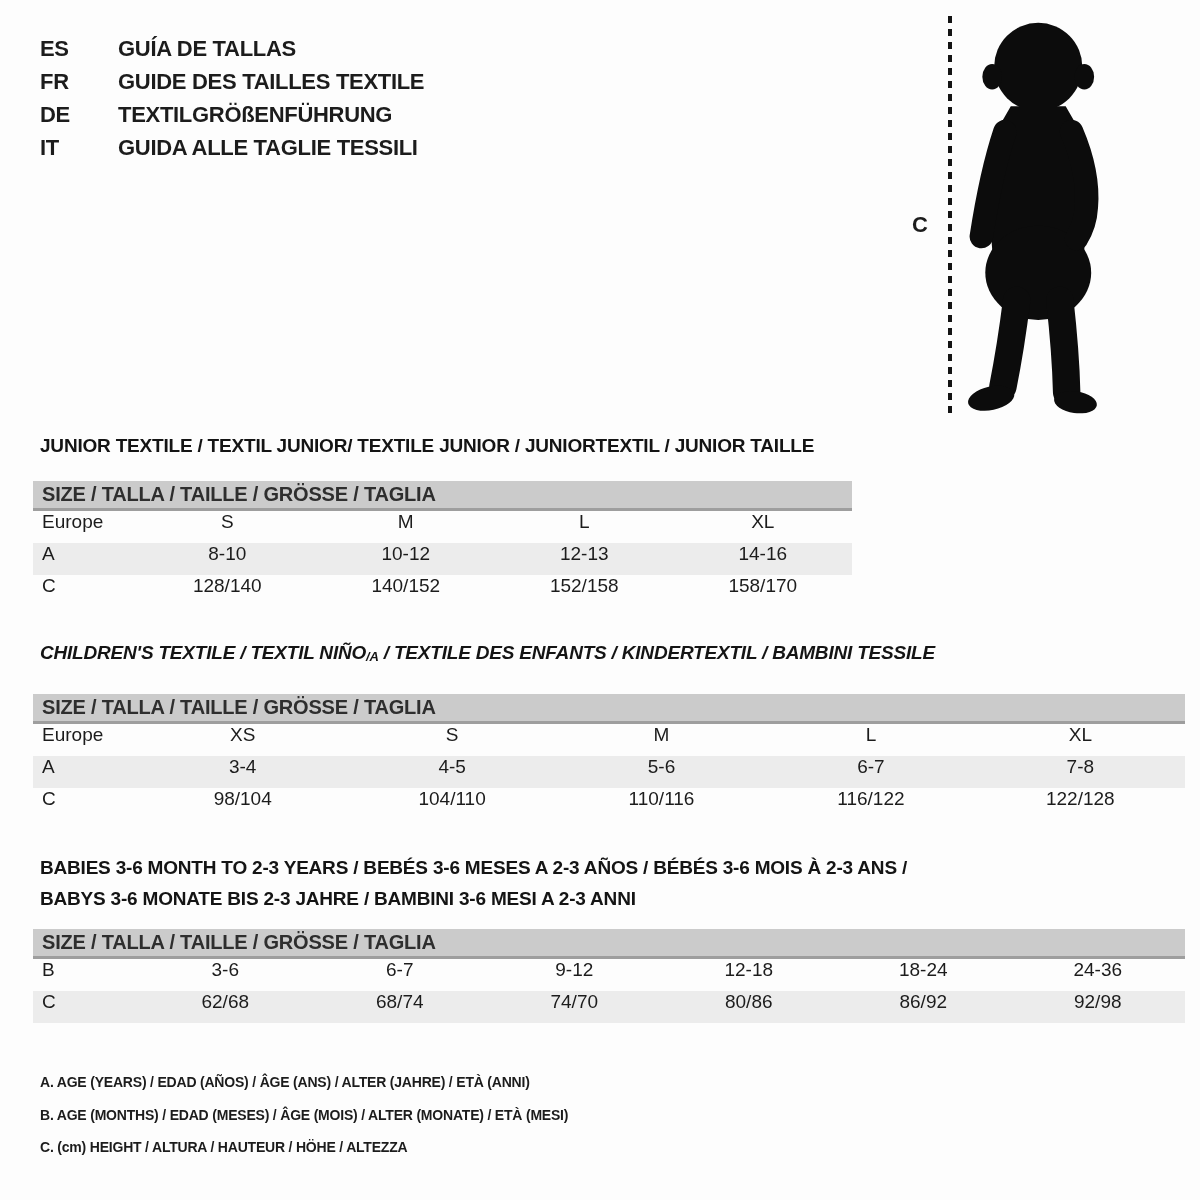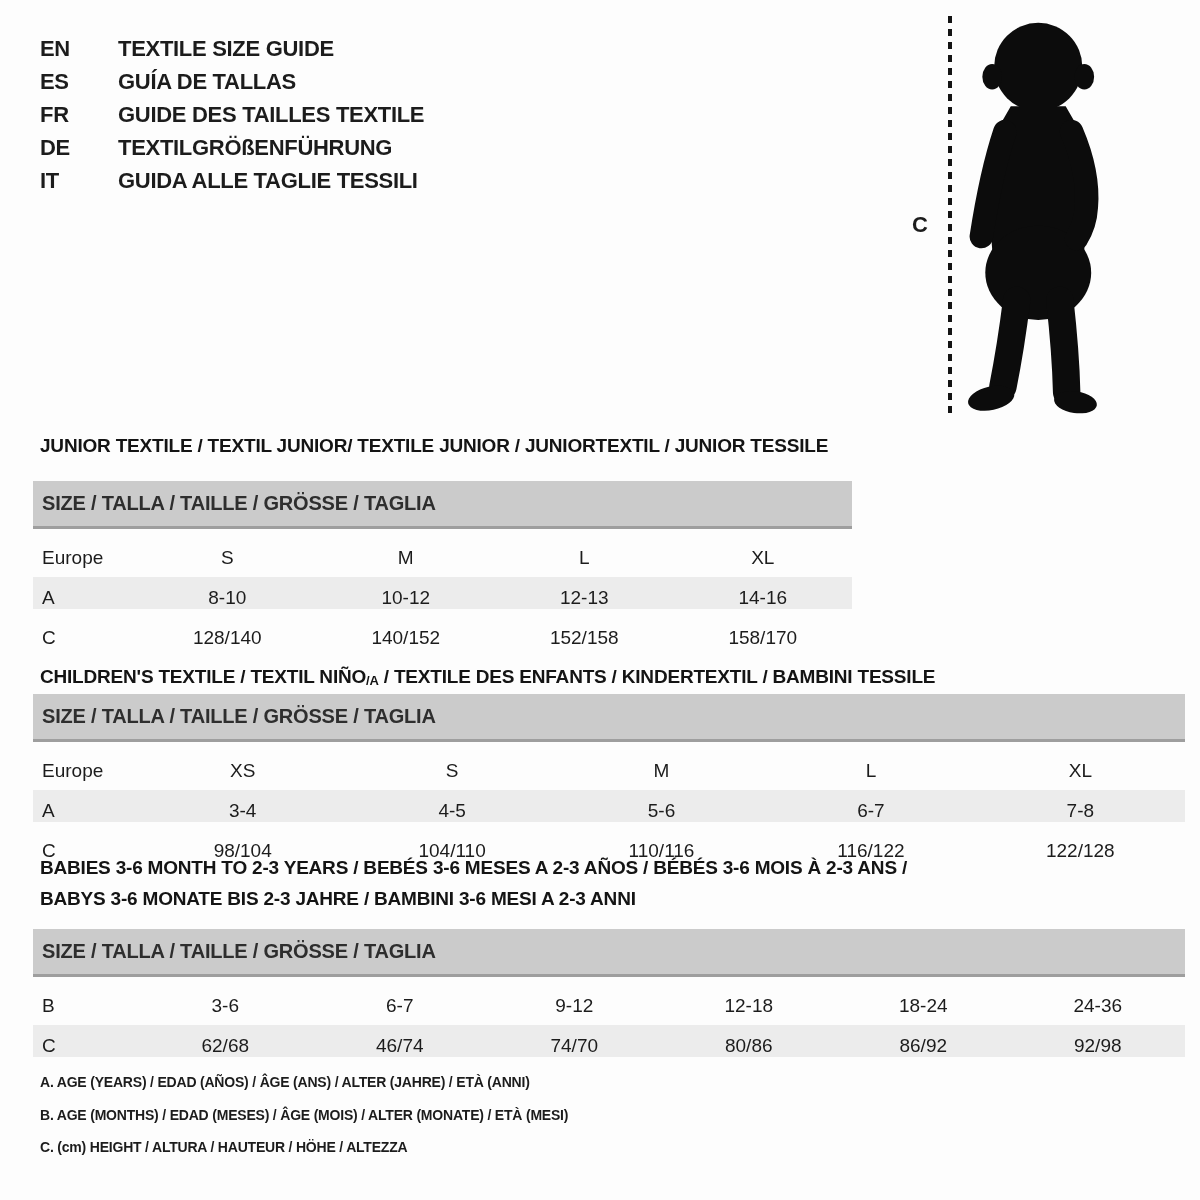--- a/index.html
+++ b/index.html
@@ -42,50 +42,46 @@
 
   
   .section-title {
     position:absolute; left:40px; font-size:19px; font-weight:700;
     letter-spacing:-0.2px; white-space:nowrap; color:#141414; line-height:22px;
   }
   .section-title .sub { font-size:13px; vertical-align:-2px; }
   .two-line { line-height:31px; }
   .table { position:absolute; left:33px; }
   .size-bar {
-    height:48px; background:var(--header-bar-bg);
+    height:30px; background:var(--header-bar-bg);
     border-bottom:3px solid var(--header-bar-border);
     display:flex; align-items:center; padding-left:9px;
     font-size:20px; font-weight:700; letter-spacing:-0.2px;
     color:var(--header-bar-text); white-space:nowrap;text-align:center;
   }
-  .t-row { display:flex; align-items:flex-end; height:32px; font-size:19px;margin-top:8px; }
+  .t-row { display:flex; align-items:flex-start; height:32px; font-size:19px; }
   .t-row.shaded { background:var(--shaded-row-bg); }
   .t-row .lbl { width:105px; padding-left:9px; }
   .t-row .val { flex:1; text-align:center; white-space:nowrap; }
   .w-junior { width:819px; }
   .w-full   { width:1152px; }
 
   
   .legend { position:absolute; left:40px; top:1066px; }
   .legend-line {
     font-size:14px; font-weight:700; letter-spacing:-0.2px;
     line-height:32.5px; white-space:nowrap;
   }
 </style>
 </head>
 <body>
 
 <div class="canvas">
 
   <div class="lang-header">
-    <div class="lang-row">
-      <span class="lang-code">EN</span>
-      <span class="lang-label">TEXTILE SIZE GUIDE</span>
-    </div>
     <div class="lang-row">
       <span class="lang-code">ES</span>
       <span class="lang-label">GUÍA DE TALLAS</span>
     </div>
     <div class="lang-row">
       <span class="lang-code">FR</span>
       <span class="lang-label">GUIDE DES TAILLES TEXTILE</span>
     </div>
     <div class="lang-row">
       <span class="lang-code">DE</span>
@@ -114,21 +110,21 @@
     <g stroke="var(--silhouette)" stroke-width="28" stroke-linecap="round" fill="none">
       <path d="M56,292 Q50,340 42,380"></path>
       <path d="M100,292 Q106,345 107,386"></path>
     </g>
     <g fill="var(--silhouette)">
       <ellipse cx="30" cy="392" rx="24" ry="12" transform="rotate(-12 30 392)"></ellipse>
       <ellipse cx="116" cy="396" rx="22" ry="11" transform="rotate(8 116 396)"></ellipse>
     </g>
   </svg>
 
-  <div class="section-title" style="top:435px;">JUNIOR TEXTILE / TEXTIL JUNIOR/ TEXTILE JUNIOR / JUNIORTEXTIL / JUNIOR TESSILE</div>
+  <div class="section-title" style="top:435px;">JUNIOR TEXTILE / TEXTIL JUNIOR/ TEXTILE JUNIOR / JUNIORTEXTIL / JUNIOR TAILLE</div>
   <div class="table w-junior" style="top:481px;">
     <div class="size-bar">SIZE / TALLA / TAILLE / GRÖSSE / TAGLIA</div>
     <div class="t-row">
       <span class="lbl">Europe</span>
       <span class="val">S</span>
       <span class="val">M</span>
       <span class="val">L</span>
       <span class="val">XL</span>
     </div>
     <div class="t-row shaded">
@@ -140,21 +136,21 @@
     </div>
     <div class="t-row">
       <span class="lbl">C</span>
       <span class="val">128/140</span>
       <span class="val">140/152</span>
       <span class="val">152/158</span>
       <span class="val">158/170</span>
     </div>
   </div>
 
-  <div class="section-title" style="top:666px;"><span>CHILDREN'S TEXTILE / TEXTIL NIÑO</span><span class="sub">/A</span><span> / TEXTILE DES ENFANTS / KINDERTEXTIL / BAMBINI TESSILE</span></div>
+  <div class="section-title" style="top:642px;font-style:italic;"><span>CHILDREN'S TEXTILE / TEXTIL NIÑO</span><span class="sub">/A</span><span> / TEXTILE DES ENFANTS / KINDERTEXTIL / BAMBINI TESSILE</span></div>
   <div class="table w-full" style="top:694px;">
     <div class="size-bar">SIZE / TALLA / TAILLE / GRÖSSE / TAGLIA</div>
     <div class="t-row">
       <span class="lbl">Europe</span>
       <span class="val">XS</span>
       <span class="val">S</span>
       <span class="val">M</span>
       <span class="val">L</span>
       <span class="val">XL</span>
     </div>
@@ -187,21 +183,21 @@
       <span class="val">3-6</span>
       <span class="val">6-7</span>
       <span class="val">9-12</span>
       <span class="val">12-18</span>
       <span class="val">18-24</span>
       <span class="val">24-36</span>
     </div>
     <div class="t-row shaded">
       <span class="lbl">C</span>
       <span class="val">62/68</span>
-      <span class="val">46/74</span>
+      <span class="val">68/74</span>
       <span class="val">74/70</span>
       <span class="val">80/86</span>
       <span class="val">86/92</span>
       <span class="val">92/98</span>
     </div>
   </div>
 
   <div class="legend">
     <div class="legend-line">A. AGE (YEARS) / EDAD (AÑOS) / ÂGE (ANS) / ALTER (JAHRE) / ETÀ (ANNI)</div>
     <div class="legend-line">B. AGE (MONTHS) / EDAD (MESES) / ÂGE (MOIS) / ALTER (MONATE) / ETÀ (MESI)</div>

